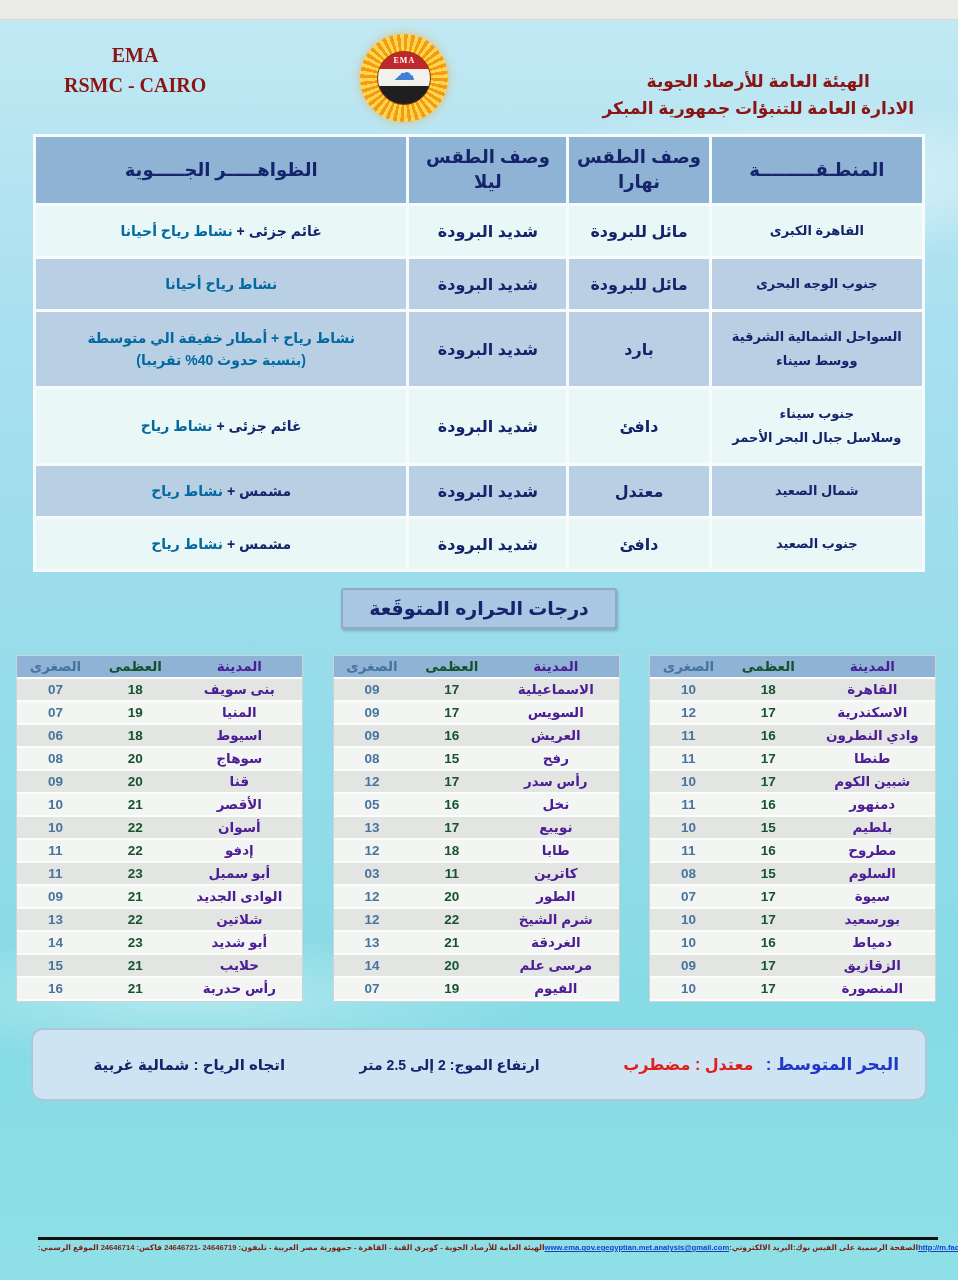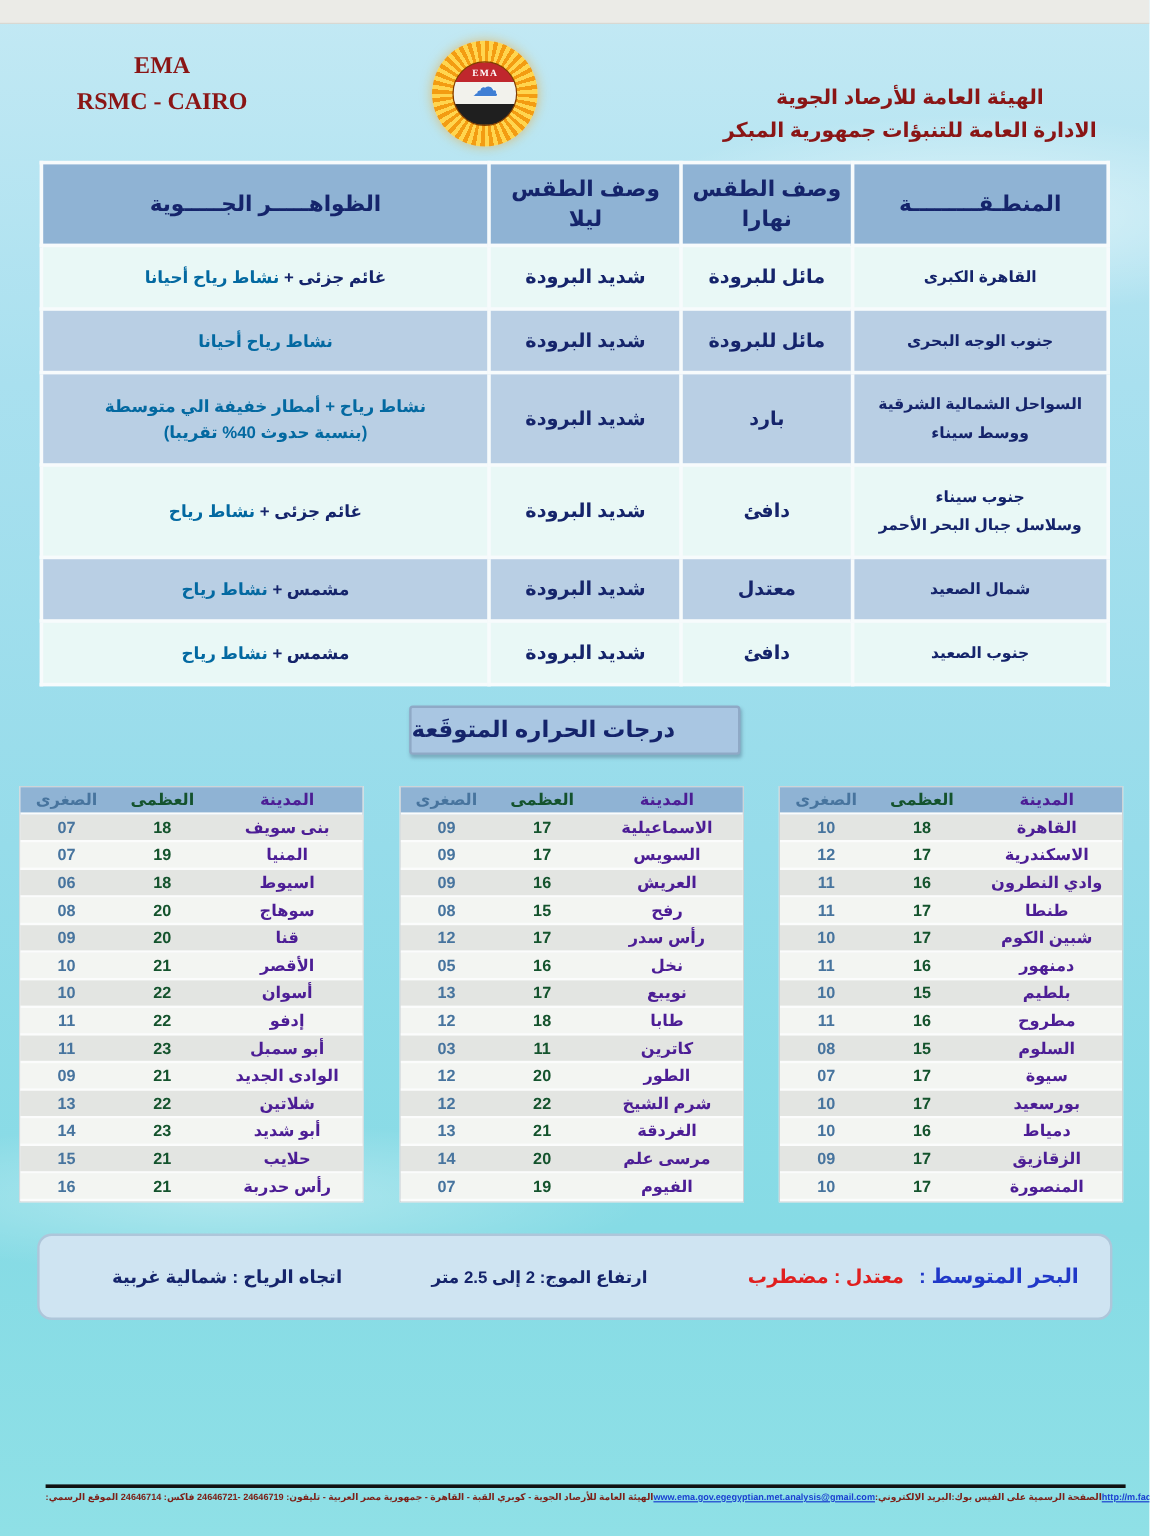--- a/index.html
+++ b/index.html
@@ -42,21 +42,21 @@
   .c-day    { width:16%; font-size:16px; }
   .c-night  { width:18%; font-size:16px; }
   .c-phen   { width:42%; font-size:14px; line-height:22px; }
   tr.f-light td { background:#e9f8f6; }
   tr.f-steel td { background:#b9cfe4; }
   .red { color:#0369a1; }
   .blk { display:block; }
 
   
   .temps-btn { width:276px; margin:16px auto 0; background:#a9c6e2; border:2px solid #8fa9c6; border-radius:3px;
-    color:#15246b; font-weight:bold; font-size:19px; padding:7px 0;
+    color:#15246b; font-weight:bold; font-size:19px; text-align:center; padding:7px 0;
     box-shadow:1px 2px 3px rgba(60,80,110,.35); }
 
   
   .temp-wrap { direction:rtl; display:flex; justify-content:space-between; padding:0 22px 0 16px; margin-top:26px; }
   .temp-table { width:287px; border:1px solid #cdd4d8; background:#fff; }
   .tt-row { display:flex; direction:rtl; border-bottom:2px solid #fbfcfc; }
   .tt-head { background:#8fb3d4; }
   .tt-head span { color:#15246b; font-weight:bold; font-size:15px; line-height:26px; }
   .tt-city { width:44%; text-align:center; }
   .tt-max  { width:29%; text-align:center; }

